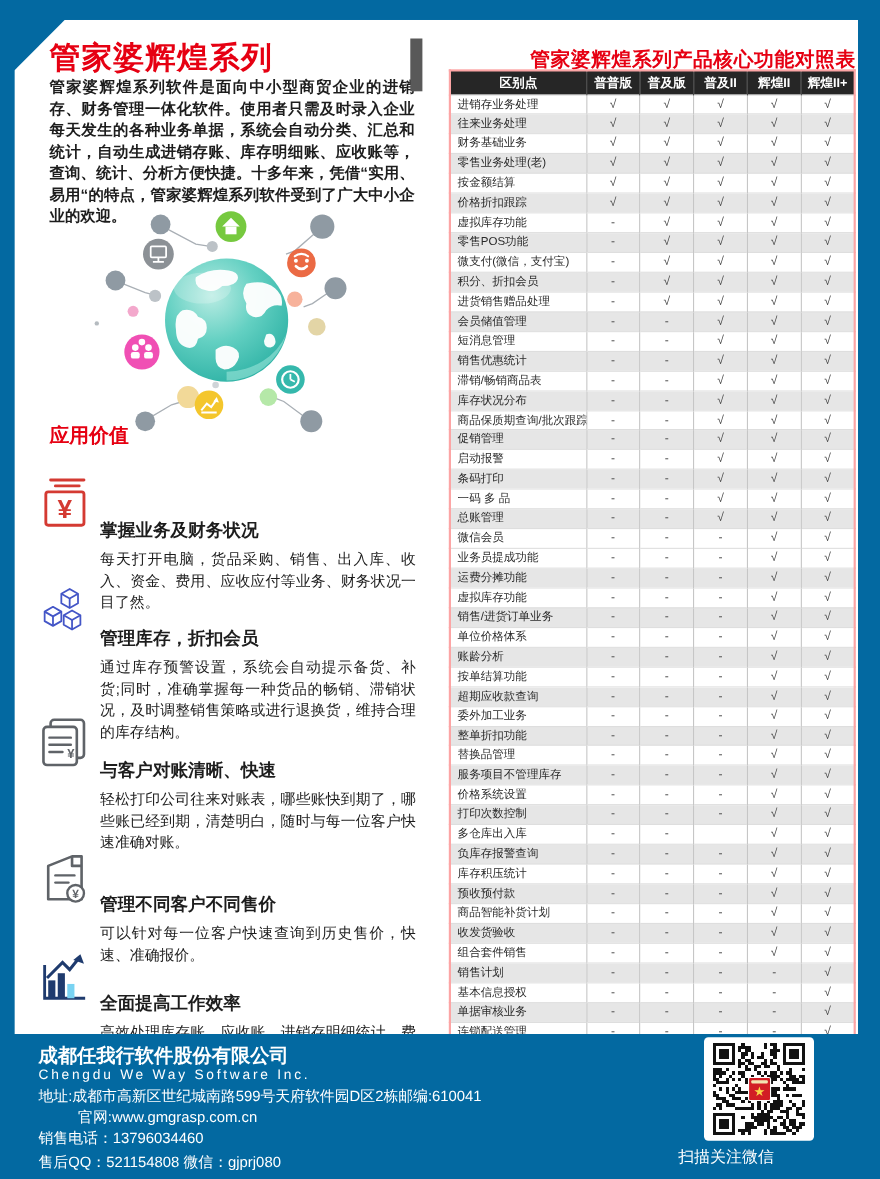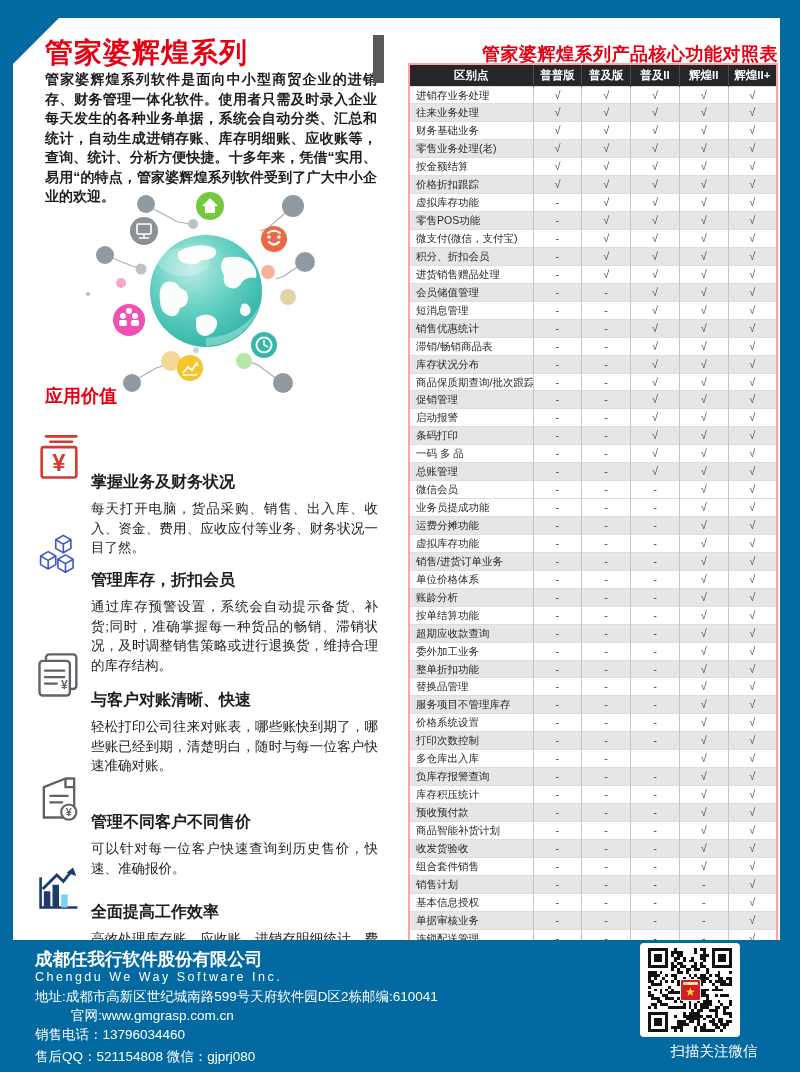--- a/index.html
+++ b/index.html
@@ -51,21 +51,21 @@
   .f-line2   { position:absolute; left:35px; top:67px; font-size:13.5px; font-weight:500;margin-left:36px; }
   .f-line3   { position:absolute; left:35px; top:86px; font-size:13.5px; font-weight:500; }
   .f-line4   { position:absolute; left:35px; top:108px; font-size:13.5px; font-weight:500; }
   .qr-box { position:absolute; left:640px; top:3px; width:100px; height:94px; background:#fff;
             border-radius:4px; padding:5px; }
   .qr-box svg { width:90px; height:84px; display:block; }
   .qr-logo { position:absolute; left:40px; top:36px; width:21px; height:22px; background:#d21d24;
              border:1px solid #fff; border-radius:2px; display:flex; align-items:center; justify-content:center; }
   .qr-logo .bar { position:absolute; top:2px; left:2px; right:2px; height:3px; background:#f3e3b0; border-radius:1px; }
   .qr-logo .star { color:#f8d548; font-size:12px; line-height:12px; margin-top:3px; }
-  .qr-caption { position:absolute; left:652px; top:102px; width:124px; text-align:center; font-size:14.5px; font-weight:500; }
+  .qr-caption { position:absolute; left:598px; top:102px; width:124px; text-align:center; font-size:14.5px; font-weight:500; }
 </style>
 </head>
 <body>
 
 <div class="page">
   <div class="panel">
 
     <h1 class="series-title">管家婆辉煌系列</h1>
     <p class="series-intro">管家婆辉煌系列软件是面向中小型商贸企业的进销存、财务管理一体化软件。使用者只需及时录入企业每天发生的各种业务单据，系统会自动分类、汇总和统计，自动生成进销存账、库存明细账、应收账等，查询、统计、分析方便快捷。十多年来，凭借“实用、易用“的特点，管家婆辉煌系列软件受到了广大中小企业的欢迎。</p>
 

